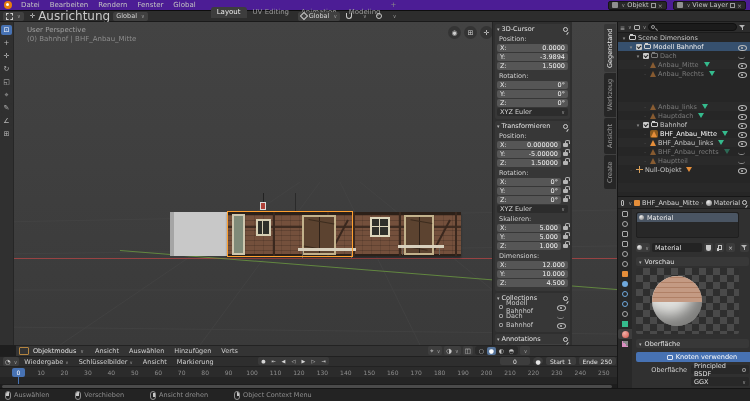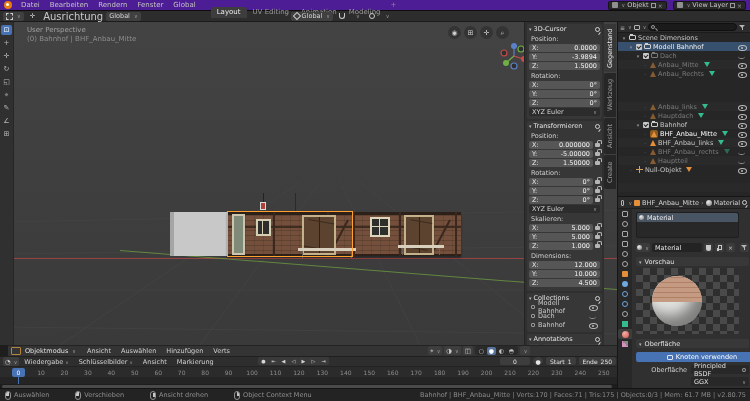--- a/index.html
+++ b/index.html
@@ -21,21 +21,21 @@
   #tab-add{color:#8a8a8a;padding:0 4px;font-size:7px;}
   .tb-field{display:flex;align-items:center;background:#282828;border:1px solid #151515;border-radius:2px;height:9px;padding:0 3px;margin-left:6px;color:#c9c9c9;font-size:6.5px;gap:2px;}
   .tb-ic{width:6px;height:6px;background:#8f8f8f;border-radius:1px;}
   .tb-x{color:#9a9a9a;font-size:6px;}
   .tb-copy{width:5px;height:5px;border:1px solid #9a9a9a;}
 
   
   #toolsettings{left:0;top:11px;width:750px;height:11px;background:#2d2d2d;border-bottom:1px solid #1a1a1a;display:flex;align-items:center;}
   .ts-btn{display:flex;align-items:center;background:#404040;border-radius:2px;height:9px;padding:0 3px;margin-left:3px;gap:2px;font-size:6.5px;color:#d5d5d5;}
   .ts-plain{background:transparent;}
-  .ts-label{margin-left:5px;color:#c9c9c9;font-size:10px;}
+  .ts-label{color:#c9c9c9;font-size:12px;}
   .magnet{width:6px;height:6px;border:1.5px solid #c9c9c9;border-top:none;border-radius:0 0 4px 4px;}
   .propcirc{width:6px;height:6px;border:1px solid #c9c9c9;border-radius:50%;}
 
   
   #viewport{left:0;top:22px;width:617px;height:323px;background:linear-gradient(#434343,#3a3a3a);overflow:hidden;}
   #leftbar{position:absolute;left:0;top:0;width:14px;height:323px;background:#303030;border-right:1px solid #262626;display:flex;flex-direction:column;align-items:center;padding-top:3px;gap:3px;}
   .tool-btn{width:11px;height:10px;border-radius:2px;color:#b9b9b9;font-size:7px;display:flex;align-items:center;justify-content:center;background:#303030;}
   .tool-btn.active{background:#4772b3;color:#fff;}
   .vp-overlay1{left:27px;top:4px;color:#a0a0a0;font-size:7px;}
   .vp-overlay2{left:27px;top:13px;color:#8d8d8d;font-size:7px;}
@@ -71,21 +71,21 @@
   .bench{position:absolute;height:3px;background:#d8d0bd;}
   .bench::before,.bench::after{content:'';position:absolute;top:3px;width:1px;height:7px;background:#6b6257;}
   .bench::before{left:4px;} .bench::after{right:4px;}
   .b1{left:128px;top:55px;width:58px;}
   .b2{left:228px;top:52px;width:46px;}
   .lamp-pole{position:absolute;left:93px;top:0;width:1px;height:9px;background:#222;}
   .lamp-box{position:absolute;left:90px;top:9px;width:6px;height:8px;background:#b04038;border:1px solid #ddd;}
   .antenna{position:absolute;left:125px;top:0;width:1px;height:19px;background:#2a2a2a;}
 
   
-  #npanel{position:absolute;left:524px;top:0;width:80px;height:323px;background:#2f2f2f;border-left:1px solid #242424;padding:2px;overflow:hidden;font-size:6.5px;}
+  #npanel{position:absolute;left:492px;top:0;width:80px;height:323px;background:#2f2f2f;border-left:1px solid #242424;padding:2px;overflow:hidden;font-size:6.5px;}
   .npan{background:#373737;border-radius:2px;margin-bottom:2px;padding:1px 2px 3px 2px;}
   .npan-h{display:flex;align-items:center;gap:2px;height:8px;color:#e2e2e2;}
   .npan-h .car{font-size:5px;color:#b5b5b5;}
   .npan-h .ttl{flex:1;}
   .nlab{color:#cfcfcf;margin:2px 0 1px 2px;}
   .nfield{display:flex;align-items:center;height:8px;margin-bottom:1px;}
   .nfl{width:9px;color:#e8e8e8;padding-left:3px;background:#565656;align-self:stretch;display:flex;align-items:center;border-radius:2px 0 0 2px;}
   .nfv{flex:1;background:#565656;align-self:stretch;display:flex;align-items:center;justify-content:flex-end;padding-right:3px;color:#f2f2f2;border-radius:0 2px 2px 0;}
   .lock{width:5px;height:4px;background:#b5b5b5;border-radius:1px;position:relative;margin-left:2px;flex:0 0 auto;}
   .lock::before{content:'';position:absolute;left:2px;top:-3px;width:3px;height:3px;border:1px solid #b5b5b5;border-bottom:none;border-radius:2px 2px 0 0;}
@@ -97,21 +97,21 @@
   .eye.open::after{content:'';position:absolute;left:3px;top:4px;width:2px;height:2px;border-radius:50%;background:#bdbdbd;}
   .eye.closed::before{content:'';position:absolute;left:0;top:1px;width:7px;height:5px;border-bottom:1px solid #8f8f8f;border-radius:50%;}
   .anno-row{display:flex;gap:2px;margin-top:1px;}
   .anno-btn{height:9px;background:#404040;border-radius:2px;display:flex;align-items:center;justify-content:center;color:#d5d5d5;padding:0 3px;gap:2px;}
   #sidetabs{position:absolute;left:604px;top:2px;width:13px;}
   .stab{writing-mode:vertical-rl;transform:rotate(180deg);display:flex;align-items:center;justify-content:center;width:12px;background:#262626;color:#9a9a9a;border-radius:0 2px 2px 0;margin-bottom:1px;font-size:6.5px;}
   .stab.active{background:#373737;color:#ececec;}
   .stab:nth-child(1){height:48px;} .stab:nth-child(2){height:44px;} .stab:nth-child(3){height:36px;} .stab:nth-child(4){height:34px;}
 
   
-  #vpheader{left:8px;top:345px;width:617px;height:11px;background:#343434;border-top:1px solid #232323;display:flex;align-items:center;}
+  #vpheader{left:16px;top:345px;width:617px;height:11px;background:#343434;border-top:1px solid #232323;display:flex;align-items:center;}
   .vph-ic{width:10px;height:8px;margin-left:3px;border:1px solid #b5853f;border-radius:1px;}
   .vph-mode{display:flex;align-items:center;gap:2px;margin-left:4px;color:#e0e0e0;font-size:6.5px;}
   .vph-menu{display:flex;margin-left:6px;}
   .vph-menu span{padding:0 5px;color:#d0d0d0;font-size:6.5px;}
   #vph-right{position:absolute;left:428px;top:345px;height:11px;display:flex;align-items:center;gap:2px;}
   .shade-group{display:flex;align-items:center;background:#2a2a2a;border-radius:3px;padding:0 2px;height:9px;gap:1px;}
   .shade-btn{width:9px;height:8px;border-radius:2px;display:flex;align-items:center;justify-content:center;color:#c5c5c5;font-size:6px;}
   .shade-btn.active{background:#56749a;color:#fff;}
   .mini-btn{display:flex;align-items:center;justify-content:center;height:9px;padding:0 2px;border-radius:2px;background:#3e3e3e;color:#c9c9c9;font-size:6.5px;gap:1px;}
 
@@ -866,15 +866,14 @@
         </span>
         <span class="hint">
           <span class="mouse middle"></span>
           <span>Ansicht drehen</span>
         </span>
         <span class="hint">
           <span class="mouse right"></span>
           <span>Object Context Menu</span>
         </span>
       </span>
-    <span id="sb-info">Bahnhof | BHF_Anbau_Mitte | Verts:170 | Faces:71 | Tris:175 | Objects:0/3 | Mem: 61.7 MB | v2.80.75</span>
   </div>
 </div>
 
 </body></html>

